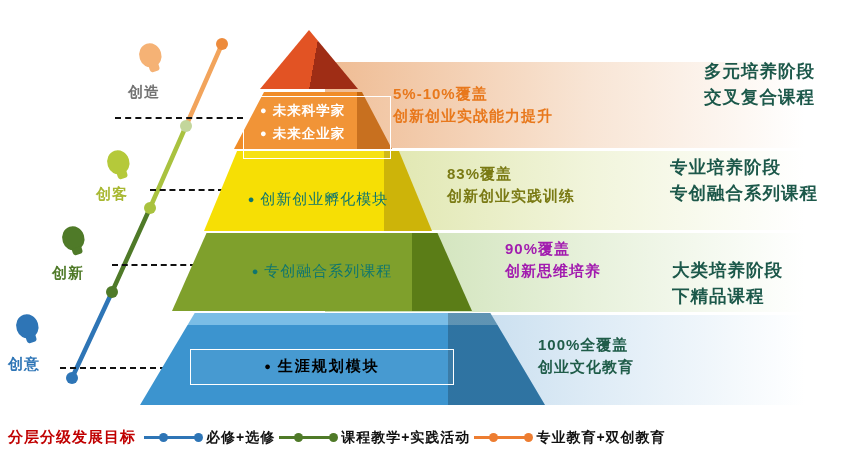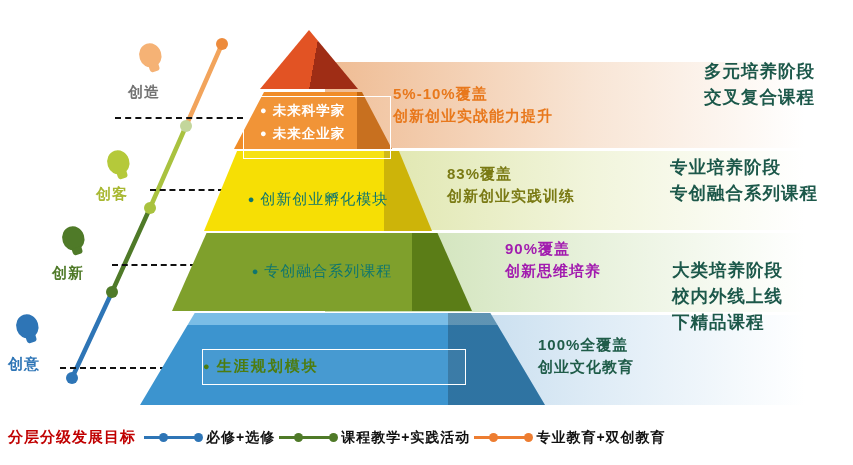--- a/index.html
+++ b/index.html
@@ -34,23 +34,23 @@
     background:
       linear-gradient(to right,rgba(0,0,0,0) 0 76%,rgba(0,0,0,.22) 76%),
       linear-gradient(to bottom,#7abde6 0 13%,#3c94cf 13%);}
 
   
   .lvl-label{position:absolute;color:#0f766e;font-weight:normal;font-size:15px;text-align:center;letter-spacing:1px;}
   .blt{font-size:11px;vertical-align:1px;margin-right:5px;}
   .future-box{position:absolute;left:243px;top:96px;width:148px;height:63px;
     border:1.5px solid #ffffff;background:rgba(255,255,255,.07);
     color:#ffffff;font-weight:bold;font-size:13.5px;line-height:22px;padding:2px 0 0 16px;box-sizing:border-box;letter-spacing:1px;}
-  .career-box{position:absolute;left:202px;top:349px;width:262px;height:34px;
+  .career-box{position:absolute;left:190px;top:349px;width:262px;height:34px;
     border:1.5px solid #ffffff;background:rgba(255,255,255,.06);
-    color:#4d7c0f;font-weight:bold;font-size:15px;line-height:32px;text-align:left;letter-spacing:2px;}
+    color:#000000;font-weight:bold;font-size:15px;line-height:32px;text-align:center;letter-spacing:2px;}
 
   
   .cov{position:absolute;font-weight:bold;font-size:15px;line-height:22px;letter-spacing:1px;}
   .cov-1{left:393px;top:83px;color:#e8781c;}
   .cov-2{left:447px;top:163px;color:#7a7a14;}
   .cov-3{left:505px;top:238px;color:#a21caf;}
   .cov-4{left:538px;top:334px;color:#1f5c49;}
 
   
   .stage{position:absolute;color:#1c584a;font-weight:bold;font-size:17.5px;line-height:26px;letter-spacing:1px;}
@@ -181,21 +181,20 @@
   <div class="stage stage-1">
     <div>多元培养阶段</div>
     <div>交叉复合课程</div>
   </div>
   <div class="stage stage-2">
     <div>专业培养阶段</div>
     <div>专创融合系列课程</div>
   </div>
   <div class="stage stage-3">
     <div>大类培养阶段</div>
-    <div>校内外线上线</div>
     <div>下精品课程</div>
   </div>
 
   <div class="legend">
     <span class="legend-title">分层分级发展目标</span>
     <span class="lmark" style="--c:#2e75b6;">
         <i class="seg"></i>
         <i class="dot"></i>
         <i class="seg long"></i>
         <i class="dot"></i>

